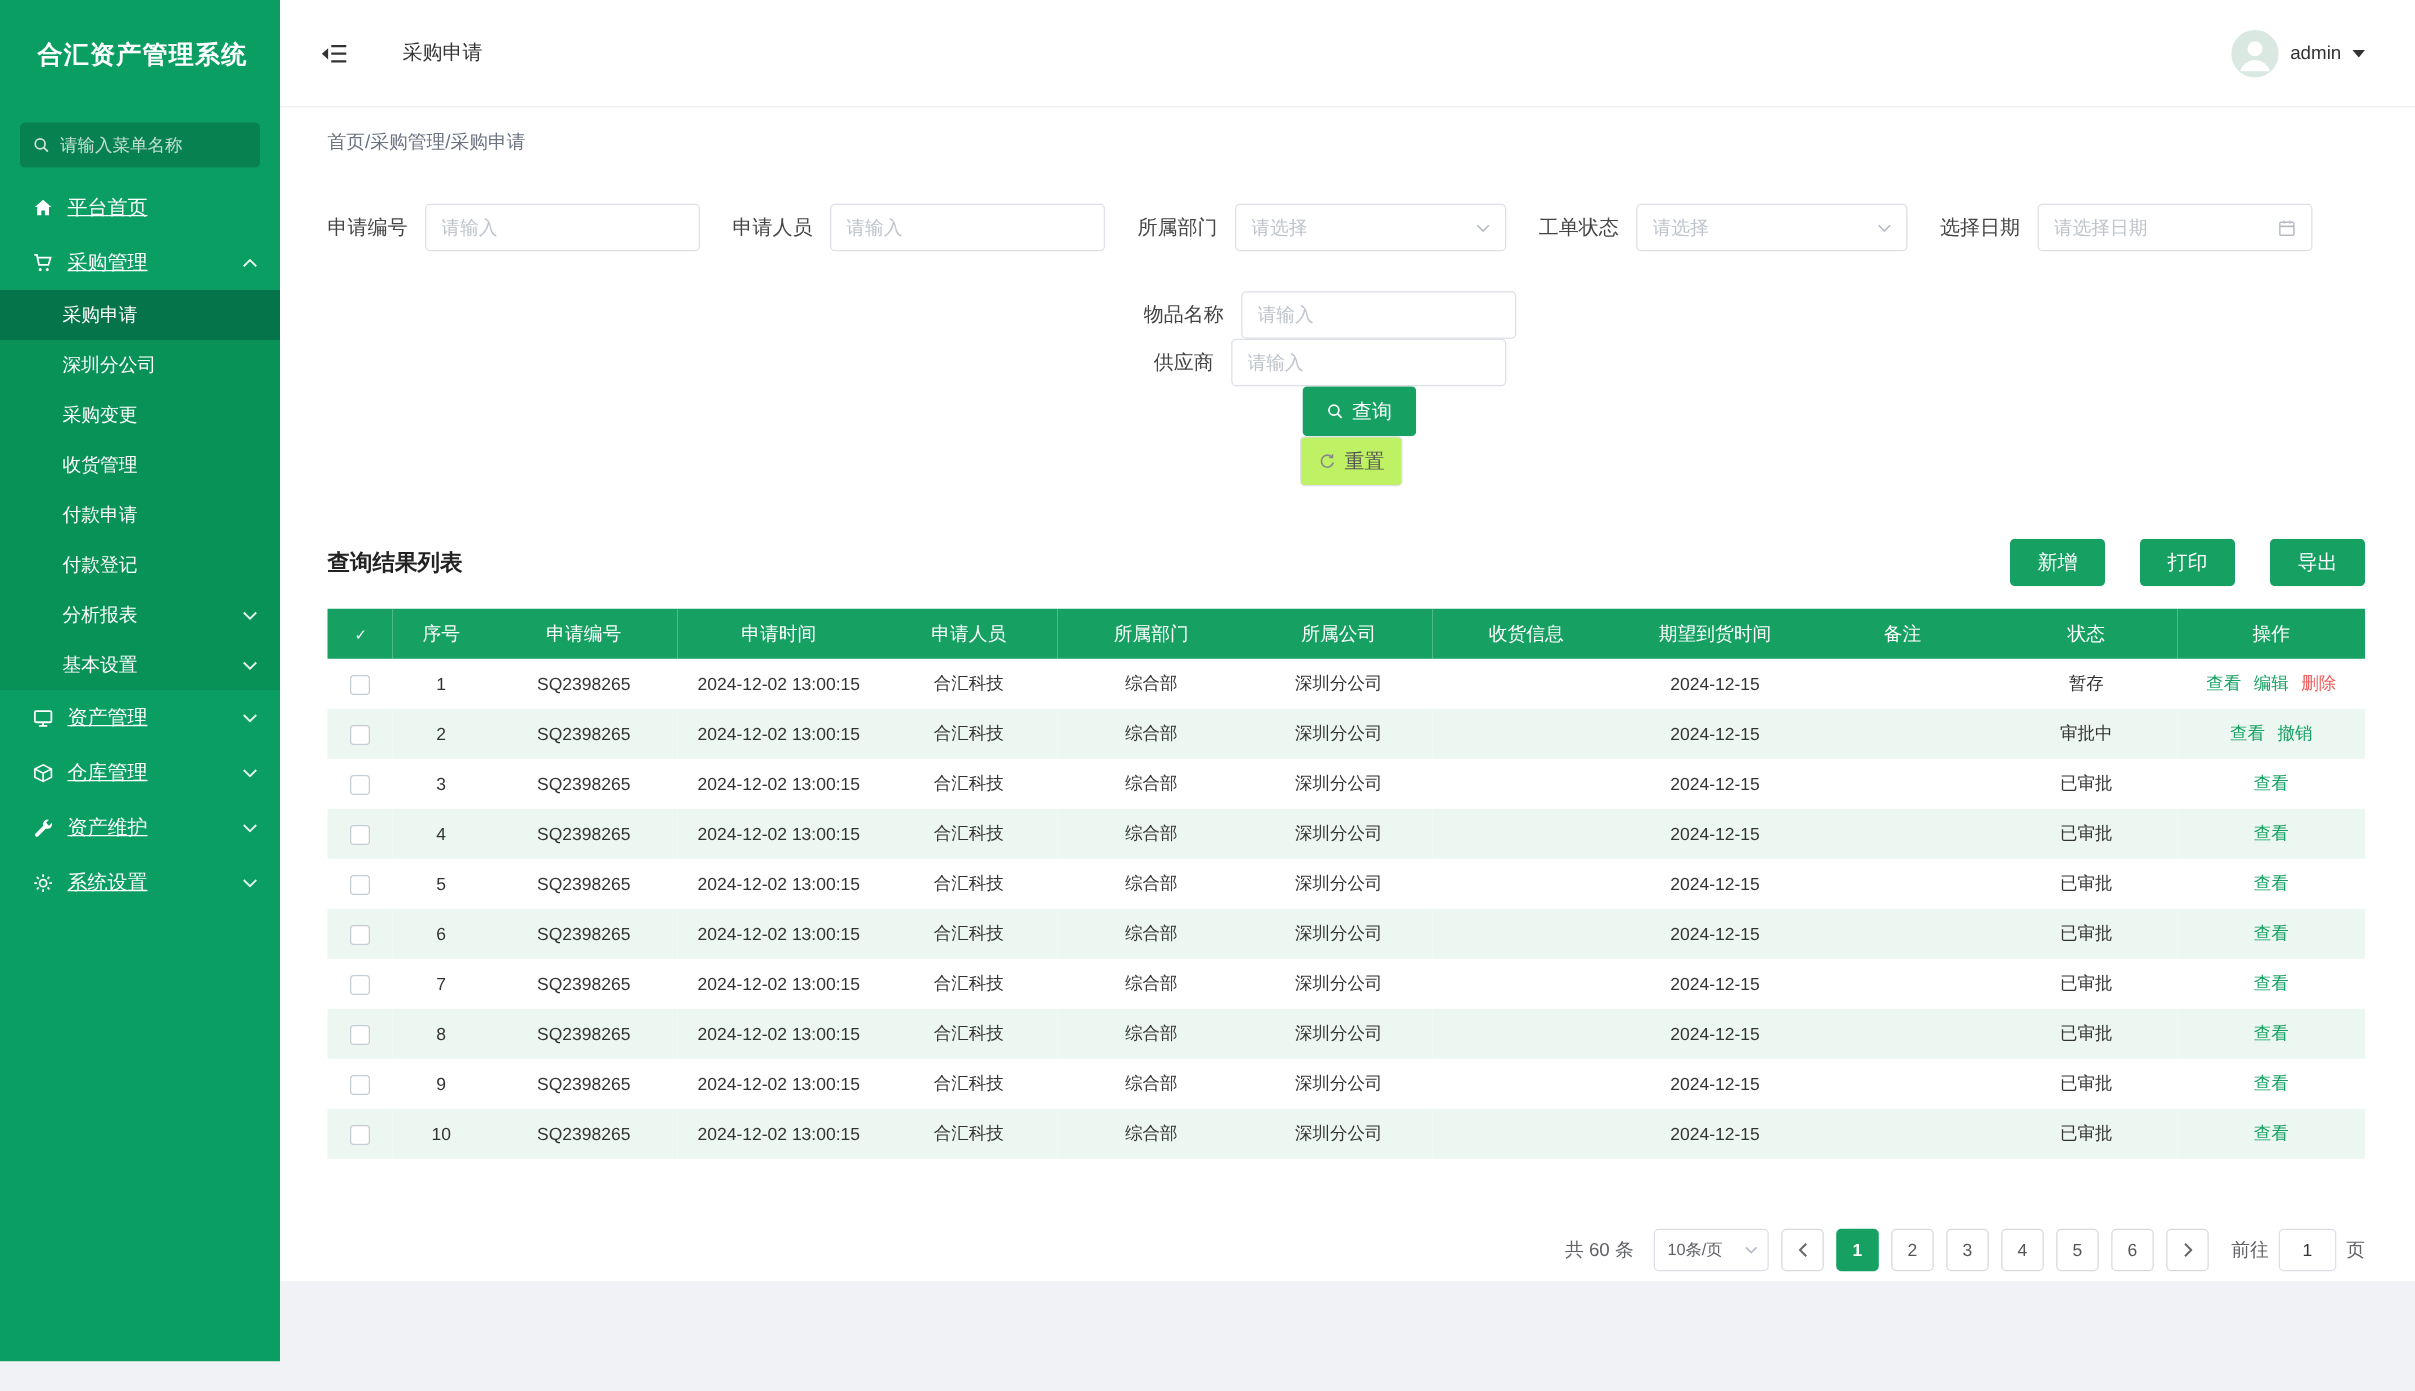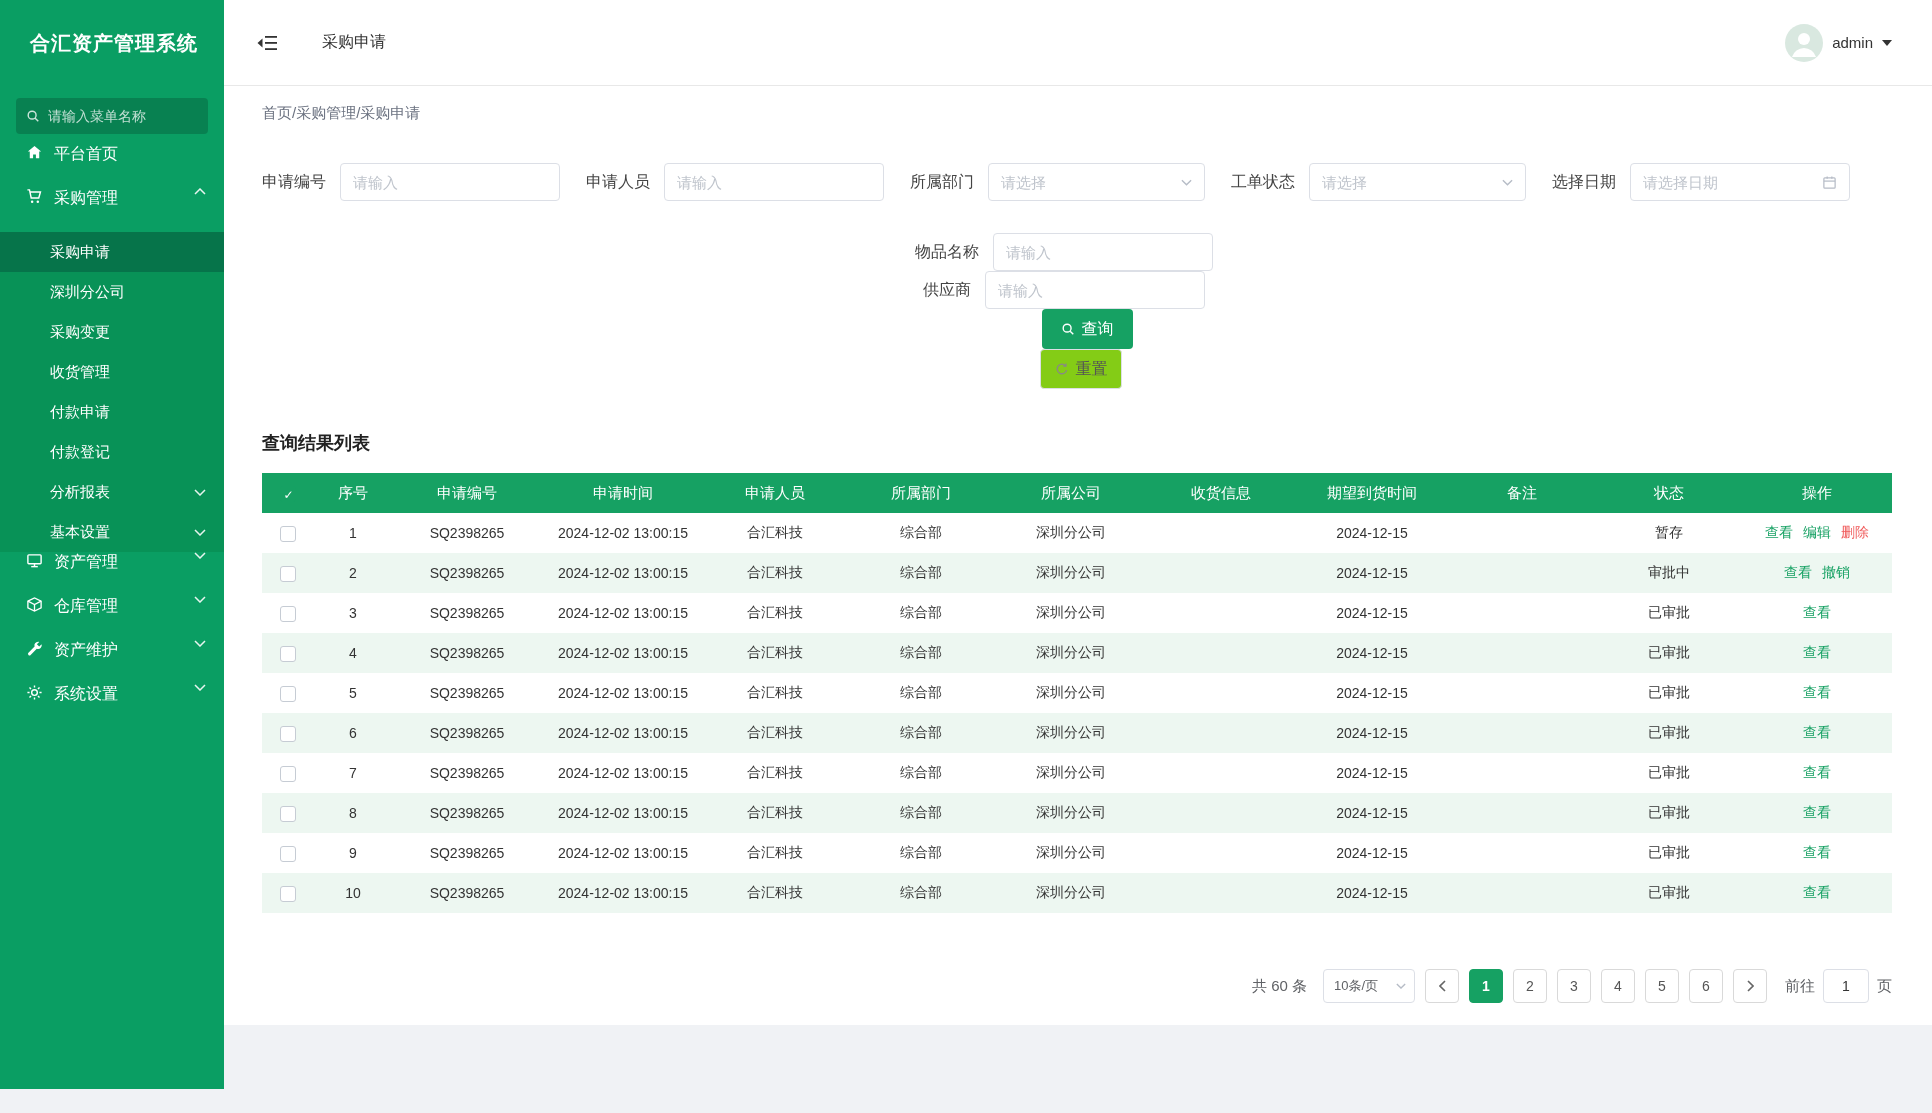--- a/index.html
+++ b/index.html
@@ -8,21 +8,21 @@
   .app { display:flex; height:1089px; }
 
   
   .sidebar { width:224px; background:#0a9e63; color:#fff; flex:0 0 224px; display:flex; flex-direction:column; }
   .logo { height:86px; display:flex; align-items:center; padding-left:30px; font-size:20px; font-weight:bold; letter-spacing:1px; }
   .menu-search { margin:12px 16px 10px 16px; height:36px; background:rgba(0,0,0,0.18); border-radius:4px;
     display:flex; align-items:center; padding:0 10px; gap:8px; }
   .menu-search input { flex:1; background:transparent; border:none; outline:none; color:#fff; font-size:14px; }
   .menu-search input::placeholder { color:rgba(255,255,255,0.75); }
   .menu { flex:1; overflow:hidden; }
-  .mitem { height:44px; display:flex; padding:0 18px 0 26px; gap:11px; font-size:16px; cursor:pointer; }
+  .mitem { height:44px; display:flex; align-items:center; padding:0 18px 0 26px; gap:11px; font-size:16px; cursor:pointer;text-decoration:underline; }
   .mitem .micon { width:17px; height:17px; display:flex; align-items:center; justify-content:center; }
   .mitem .chev { margin-left:auto; opacity:.9; }
   .submenu { background:#089257; }
   .smitem { height:40px; display:flex; align-items:center; padding:0 18px 0 50px; font-size:15px; cursor:pointer; }
   .smitem.active { background:#06744a; }
   .smitem .chev { margin-left:auto; opacity:.9; }
 
   
   .main { flex:1; display:flex; flex-direction:column; background:#f0f2f5; min-width:0; }
   .topbar { height:86px; background:#fff; border-bottom:1px solid #e8e8e8; display:flex; align-items:center; padding:0 40px 0 32px; }
@@ -43,21 +43,21 @@
   .finput { width:220px; height:38px; border:1px solid #dcdfe6; border-radius:4px; padding:0 12px; font-size:15px; color:#333;
     display:flex; align-items:center; background:#fff; position:relative; }
   .finput input { border:none; outline:none; flex:1; font-size:15px; color:#333; background:transparent; min-width:0; }
   .finput input::placeholder { color:#bfc4cc; }
   .finput .suffix { color:#b6bcc6; display:flex; align-items:center; margin-left:6px; }
   .fselect { width:217px; }
   .btn { display:inline-flex; align-items:center; justify-content:center; gap:7px; border-radius:4px; cursor:pointer;
     font-size:16px; border:1px solid transparent; }
   .btn-green { background:#16a163; color:#fff; }
   .btn-query { width:91px; height:40px; margin-left:20px; }
-  .btn-reset { width:82px; height:40px; margin-left:8px; background:#84cc16; border:1px solid #dcdfe6; color:#555; }
+  .btn-reset { width:82px; height:40px; margin-left:8px; background:#bef264; border:1px solid #dcdfe6; color:#555; }
 
   
   .results-head { margin-top:42px; display:flex; align-items:center; }
   .results-title { font-size:18px; font-weight:bold; color:#222; }
   .results-actions { margin-left:auto; display:flex; gap:28px; }
   .btn-sm { width:76px; height:38px; font-size:16px; }
 
   
   table { border-collapse:collapse; width:100%; margin-top:18px; table-layout:fixed; }
   thead th { background:#16a163; color:#fff; font-size:15px; font-weight:500; height:40px; text-align:center; }
@@ -341,20 +341,25 @@
                 <path d="M13.3 9.2A5.5 5.5 0 1 1 12 4.2"></path>
                 <path d="M12.5 1.6v3h-3"></path>
               </svg>
           </span>
           <span>重置</span>
         </button>
       </div>
 
       <div class="results-head">
         <span class="results-title">查询结果列表</span>
+        <div class="results-actions">
+          <button class="btn btn-green btn-sm">新增</button>
+          <button class="btn btn-green btn-sm">打印</button>
+          <button class="btn btn-green btn-sm">导出</button>
+        </div>
       </div>
 
       <table>
         <colgroup>
           <col class="col-check">
             <col class="col-no">
             <col class="col-applyno">
             <col class="col-time">
             <col class="col-person">
           <col class="col-dept">

